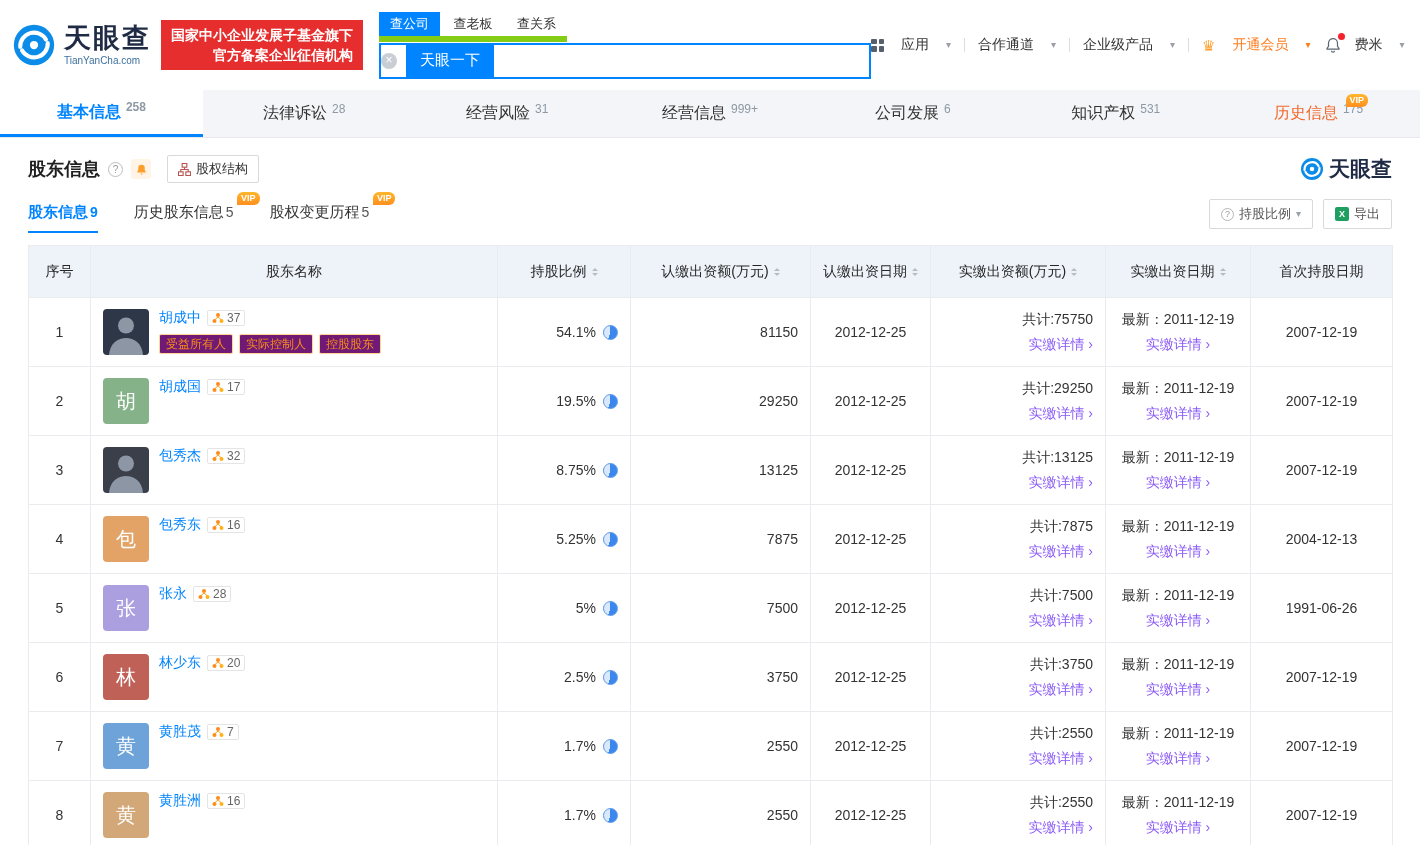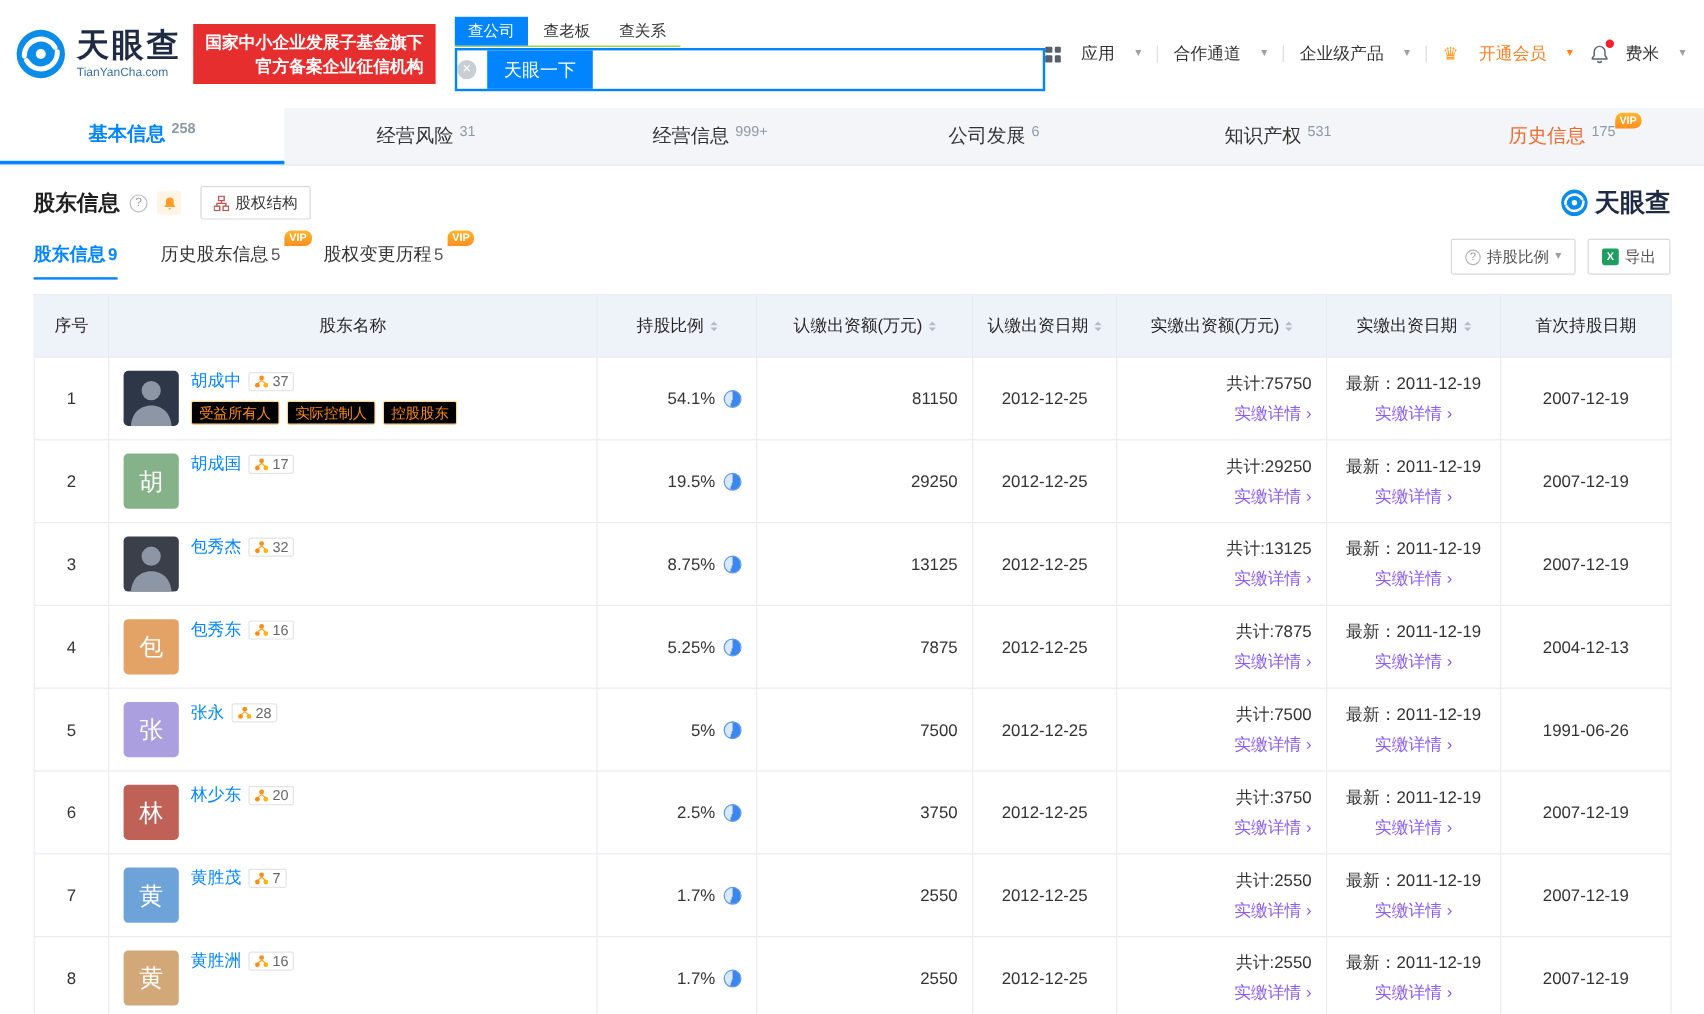--- a/index.html
+++ b/index.html
@@ -8,21 +8,21 @@
   a { text-decoration:none; cursor:pointer; }
 
   
   .topbar { height:90px; display:flex; align-items:center; padding:0 22px 0 12px; background:#fff; }
   .logo { display:flex; align-items:center; gap:8px; cursor:pointer; flex-shrink:0; }
   .logo-mark { width:44px; height:44px; }
   .logo-cn { font-size:27px; font-weight:bold; color:#1f2a44; letter-spacing:2px; line-height:1; }
   .logo-en { font-size:10px; color:#3d6f9e; margin-top:3px; }
   .cert-badge { margin-left:10px; background:#e62e2e; color:#fff; font-size:14px; font-weight:bold; padding:5px 10px; line-height:1.45; flex-shrink:0;text-align:right; }
   .search-area { margin-left:16px; width:492px; flex-shrink:0; }
-  .search-tabs { display:flex; gap:2px; border-bottom:1px solid #84cc16; width:188px; }
+  .search-tabs { display:flex; gap:2px; border-bottom:6px solid #84cc16; width:188px;justify-content:space-between; }
   .search-tab { font-size:13px; padding:3px 11px; cursor:pointer; color:#333; }
   .search-tab.active { background:#0084ff; color:#fff; }
   .search-box { display:flex; align-items:stretch; border:2px solid #0084ff; height:36px; margin-top:1px; background:#fff; }
   .search-box input { flex:1; border:none; outline:none; padding:0 10px; font-size:14px; color:#333; font-family:inherit; min-width:0; }
   .clear-icon { align-self:center; width:16px; height:16px; background:#c9cdd4; color:#fff; border-radius:50%; font-size:12px; line-height:15px; text-align:center; margin-right:9px; cursor:pointer; flex-shrink:0; }
   .search-btn { width:88px; background:#0084ff; color:#fff; border:none; font-size:15px; cursor:pointer; font-family:inherit; flex-shrink:0; }
   .top-nav { margin-left:auto; display:flex; align-items:center; gap:13px; font-size:14px; color:#333; white-space:nowrap; }
   .nav-item { display:flex; align-items:center; gap:17px; cursor:pointer; }
   .nav-sep { width:1px; height:14px; background:#ddd; }
   .caret { color:#9aa0a6; font-size:10px; line-height:1; }
@@ -77,21 +77,21 @@
 
   .name-cell { display:flex; gap:10px; }
   .avatar { width:46px; height:46px; border-radius:4px; flex-shrink:0; color:#fff; font-size:20px; display:flex; align-items:center; justify-content:center; cursor:pointer; overflow:hidden; }
   .avatar svg { width:46px; height:46px; display:block; }
   .name-line { display:flex; align-items:center; gap:6px; }
   .name-link { color:#0084ff; font-size:14px; }
   .rel-badge { display:inline-flex; align-items:center; gap:3px; border:1px solid #e4e4e4; border-radius:2px; padding:1px 4px; cursor:pointer; background:#fff; }
   .rel-badge svg { width:12px; height:12px; }
   .rel-count { font-size:12px; color:#666; line-height:1; }
   .tags-line { margin-top:7px; display:flex; gap:6px; flex-wrap:wrap; }
-  .tag { font-size:12px; color:#fa8c16; background:#000000; border:1px solid #ffd591; padding:2px 6px; border-radius:2px; line-height:1.2; }
+  .tag { font-size:12px; color:#fa8c16; background:#701a75; border:1px solid #ffd591; padding:2px 6px; border-radius:2px; line-height:1.2; }
 
   .pie-icon { display:inline-block; width:15px; height:15px; border-radius:50%; border:1px solid #5f9ceb; background:conic-gradient(#3c87ee 0 200deg, #d9e8fb 200deg 360deg); margin-left:7px; vertical-align:-3px; cursor:pointer; }
   .paid-line { color:#333; }
   .detail-link { display:block; color:#8b5cf6; margin-top:7px; }
   .detail-link::after { content:" ›"; }
   .bottom-strip { height:7px; background:#edeff2; }
 </style>
 </head>
 <body>
 
@@ -164,20 +164,24 @@
       <span>费米</span>
       <span class="caret">▾</span>
     </div>
   </nav>
 </header>
 
 <nav class="main-tabs" id="main-tabs">
     <div class="main-tab active">
       <span>基本信息</span>
       <span class="count">258</span>
+    </div>
+    <div class="main-tab">
+      <span>法律诉讼</span>
+      <span class="count">28</span>
     </div>
     <div class="main-tab">
       <span>经营风险</span>
       <span class="count">31</span>
     </div>
     <div class="main-tab">
       <span>经营信息</span>
       <span class="count">999+</span>
     </div>
     <div class="main-tab">

